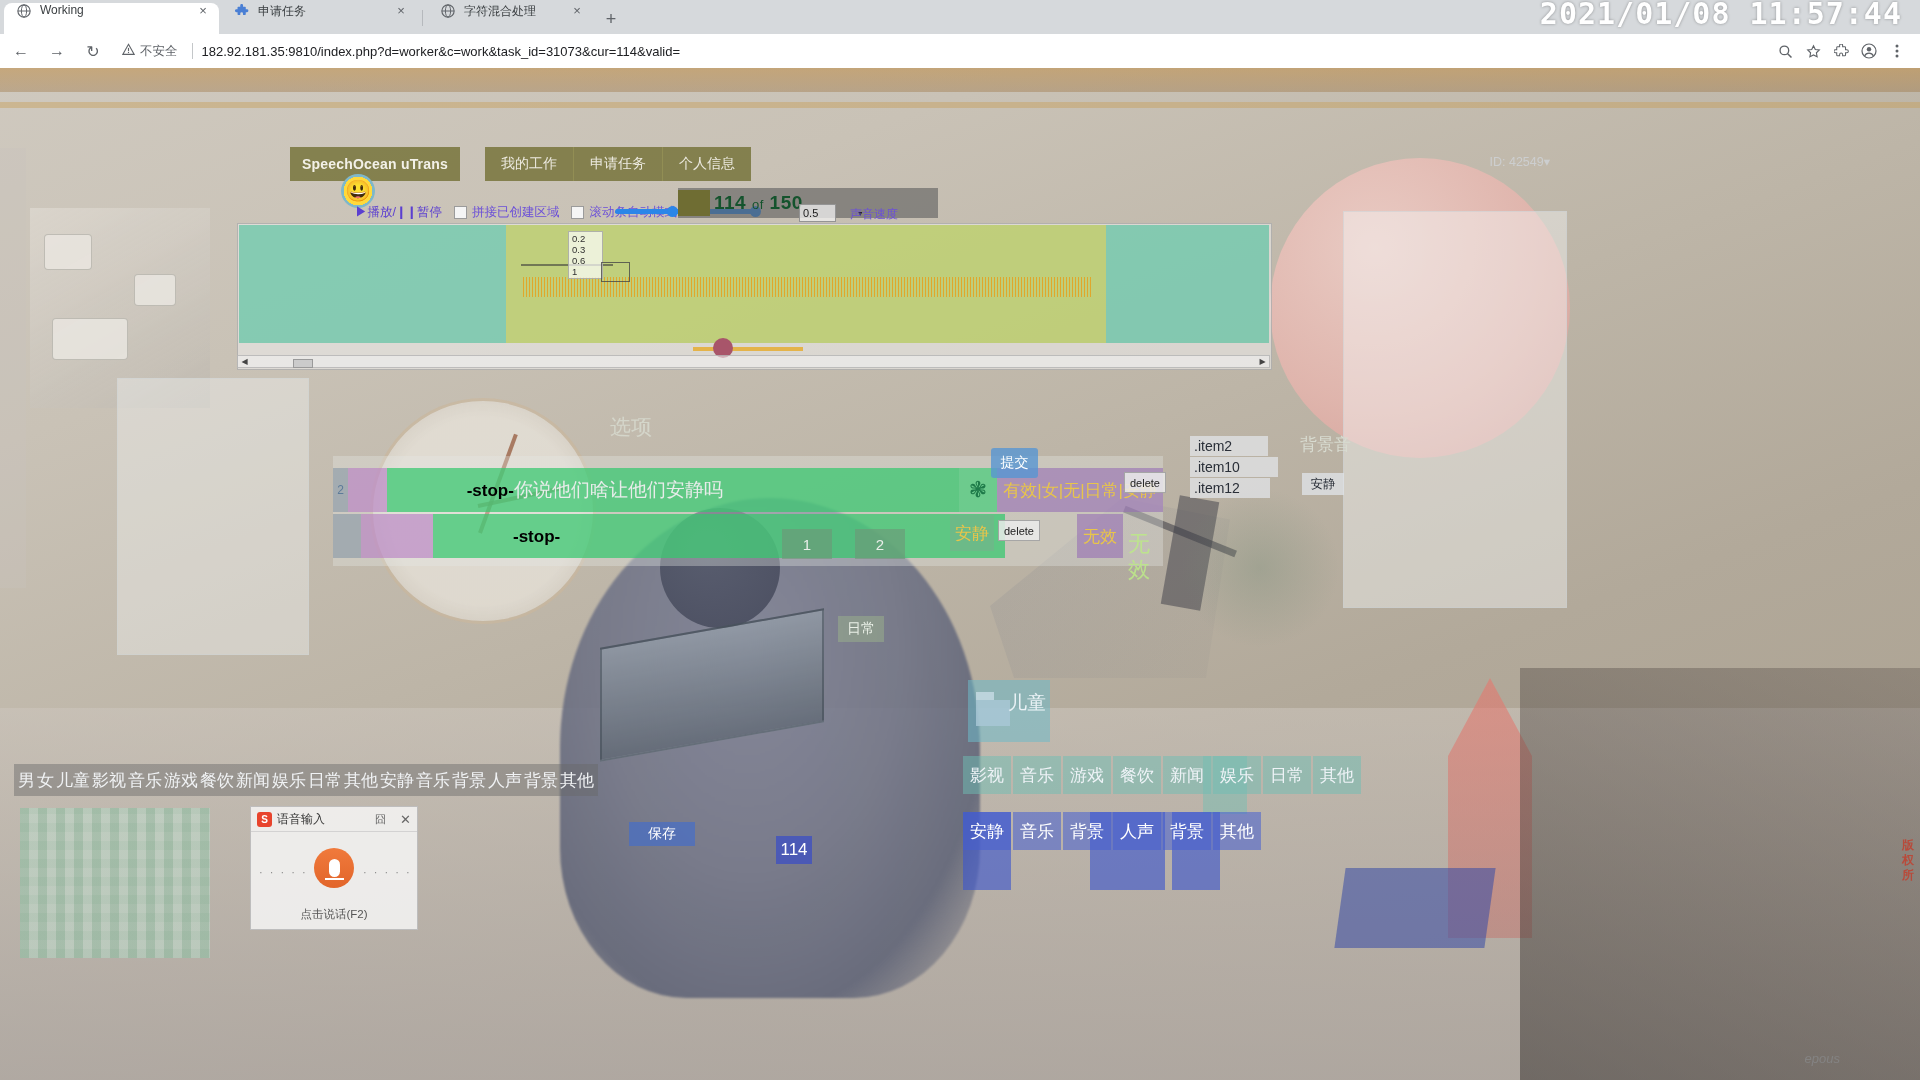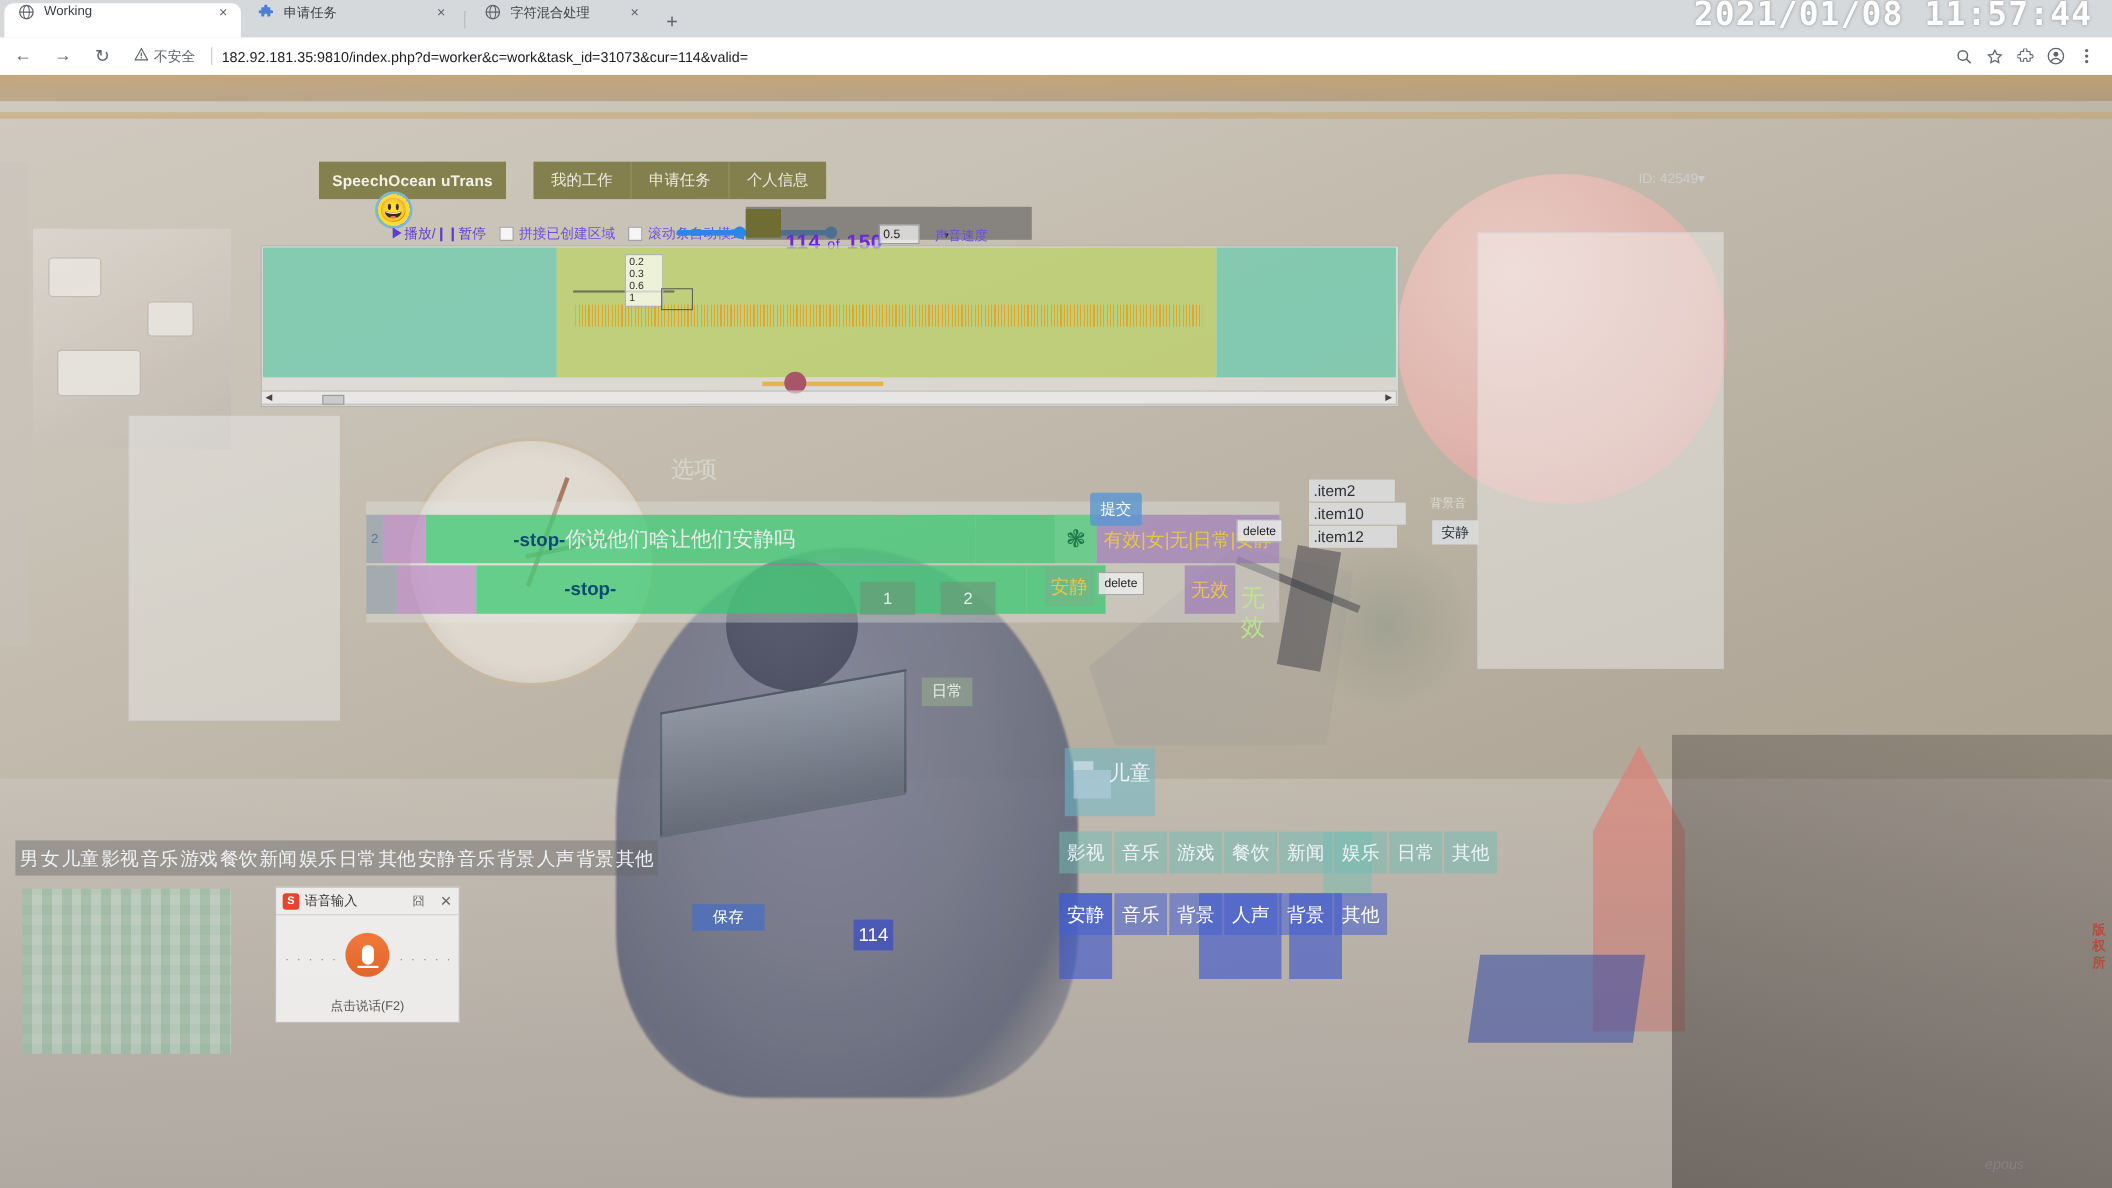--- a/index.html
+++ b/index.html
@@ -100,21 +100,21 @@
   .cb{width:11px;height:11px;background:#f5f5f5;border:1px solid #9b9b9b;display:inline-block;margin:0 5px 0 12px;vertical-align:-1px;}
   .ctrl-lbl{color:#6b4fd8;white-space:nowrap;}
   .seekwrap{position:absolute;left:615px;top:137px;width:120px;height:12px;}
   .seekbar{position:absolute;left:0;top:4px;width:120px;height:5px;background:#2b86e8;border-radius:3px;}
   .seekknob{position:absolute;left:52px;top:1px;width:11px;height:11px;border-radius:50%;background:#2b86e8;}
   .seek2{position:absolute;left:700px;top:141px;width:55px;height:5px;background:#2b86e8;border-radius:3px;}
   .seekknob2{position:absolute;left:750px;top:138px;width:11px;height:11px;border-radius:50%;background:#2b86e8;}
 
   .counter{position:absolute;left:678px;top:120px;width:260px;height:30px;background:rgba(96,96,96,.62);}
   .counter-swatch{position:absolute;left:678px;top:122px;width:32px;height:26px;background:#6f6d33;}
-  .counter-text{position:absolute;left:714px;top:124px;color:#6d28d9;font-size:19px;font-weight:bold;letter-spacing:.5px;margin-top:18px;}
+  .counter-text{position:absolute;left:714px;top:124px;color:#14532d;font-size:19px;font-weight:bold;letter-spacing:.5px;}
   .counter-text .of{font-size:13px;font-weight:normal;}
 
   .speedsel{position:absolute;left:799px;top:136px;width:32px;height:16px;background:rgba(240,240,240,.75);border:1px solid #949494;font-size:11px;color:#202020;display:flex;align-items:center;padding-left:3px;gap:40px;}
   .speedsel .cv{font-size:8px;margin-left:auto;margin-right:2px;}
   .speedlbl{position:absolute;left:850px;top:138px;color:#6b4fd8;font-size:12px;}
 
   
   .wave{position:absolute;left:237px;top:155px;width:1033px;height:145px;background:rgba(238,238,238,.55);border:1px solid rgba(150,150,150,.6);}
   .wv-seg{position:absolute;top:1px;height:118px;}
   .wv-a{left:1px;width:267px;background:rgba(60,190,150,.55);}
@@ -136,38 +136,38 @@
   
   .tpanel{position:absolute;left:333px;top:388px;width:830px;height:110px;background:rgba(230,232,228,.35);}
   .trow{position:absolute;left:333px;height:44px;display:flex;align-items:center;}
   .trow1{top:400px;width:830px;}
   .trow2{top:446px;width:830px;}
   .cell-idx{width:28px;height:44px;background:rgba(120,140,160,.5);color:#5d7b99;font-size:12px;display:flex;align-items:center;justify-content:center;}
   .cell-purple{width:72px;height:44px;background:rgba(183,126,196,.62);}
   .cell-green{flex:0 0 500px;height:44px;background:rgba(52,200,110,.72);display:flex;align-items:center;padding-left:80px;box-sizing:border-box;}
   .cell-green2{flex:0 0 72px;height:44px;background:rgba(52,200,110,.72);}
   .ttext{font-size:19px;color:#e8ecea;white-space:nowrap;}
-  .ttext .stop{color:#0c4a6e;font-weight:bold;font-size:17px;}
+  .ttext .stop{color:#000000;font-weight:bold;font-size:17px;}
   .butterfly{width:72px;height:44px;background:rgba(72,205,124,.72);display:flex;align-items:center;justify-content:center;color:#1e7a49;font-size:22px;}
   .cell-tag{height:44px;background:rgba(150,110,180,.6);color:#e8c54a;font-size:17px;display:flex;align-items:center;padding:0 6px;white-space:nowrap;}
 
   .btn-submit{position:absolute;left:991px;top:380px;width:47px;height:30px;background:rgba(88,150,210,.8);color:#fff;font-size:14px;display:flex;align-items:center;justify-content:center;border-radius:3px;}
   .btn-del{position:absolute;width:40px;height:19px;background:rgba(235,235,235,.85);border:1px solid rgba(150,150,150,.8);font-size:11px;color:#222;display:flex;align-items:center;justify-content:center;}
   .btn-del-1{left:1124px;top:404px;}
   .btn-del-2{left:998px;top:452px;}
 
   .numbtn{position:absolute;width:50px;height:30px;background:rgba(110,150,120,.62);color:#e9eee9;font-size:15px;display:flex;align-items:center;justify-content:center;}
   .numbtn-1{left:782px;top:461px;}
   .numbtn-2{left:855px;top:461px;}
 
   .wordcell{position:absolute;left:950px;top:447px;width:44px;height:36px;background:rgba(120,175,140,.55);color:#e8c54a;font-size:17px;display:flex;align-items:center;justify-content:center;}
 
   .itemlist{position:absolute;left:1190px;top:368px;}
   .itemrow{width:78px;height:20px;background:rgba(225,228,232,.75);color:#2a2f38;font-size:14px;display:flex;align-items:center;padding-left:4px;margin-bottom:1px;box-sizing:border-box;}
-  .bgvoice{position:absolute;left:1300px;top:382px;color:#d8dbd0;font-size:11px;}
+  .bgvoice{position:absolute;left:1300px;top:365px;color:#d8dbd0;font-size:17px;}
   .quiet-chip{position:absolute;left:1302px;top:405px;width:42px;height:22px;background:rgba(222,226,230,.8);color:#2a2f38;font-size:12.5px;display:flex;align-items:center;justify-content:center;}
   .invalid-big{position:absolute;left:1124px;top:463px;width:30px;color:#bde88a;font-size:22px;line-height:26px;text-align:center;opacity:.9;}
   .daily-chip{position:absolute;left:838px;top:548px;width:46px;height:26px;background:rgba(150,170,140,.6);color:#e9efe6;font-size:14px;display:flex;align-items:center;justify-content:center;}
 
   
   .childbox{position:absolute;left:968px;top:612px;width:82px;height:62px;background:rgba(110,185,200,.55);}
   .childlbl{position:absolute;left:1008px;top:622px;color:#eaf2f6;font-size:19px;}
   .childmini{position:absolute;left:976px;top:632px;width:34px;height:26px;background:rgba(170,200,215,.8);}
   .childmini2{position:absolute;left:976px;top:624px;width:18px;height:8px;background:rgba(200,220,230,.8);}
 

